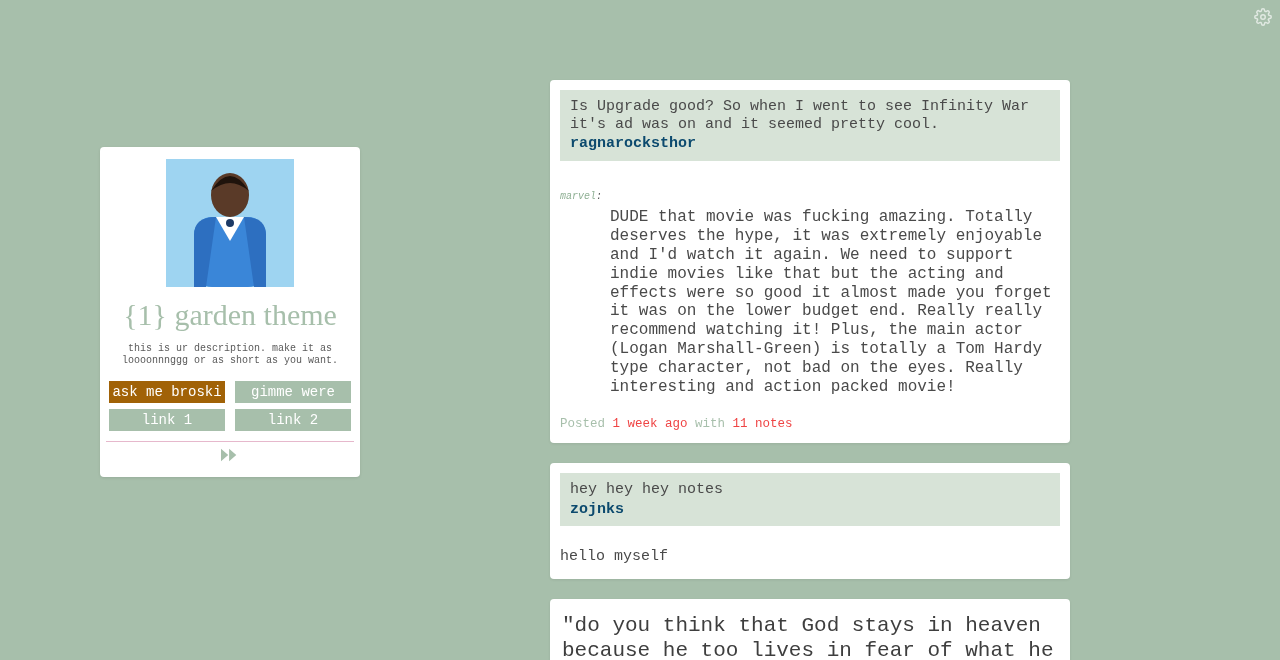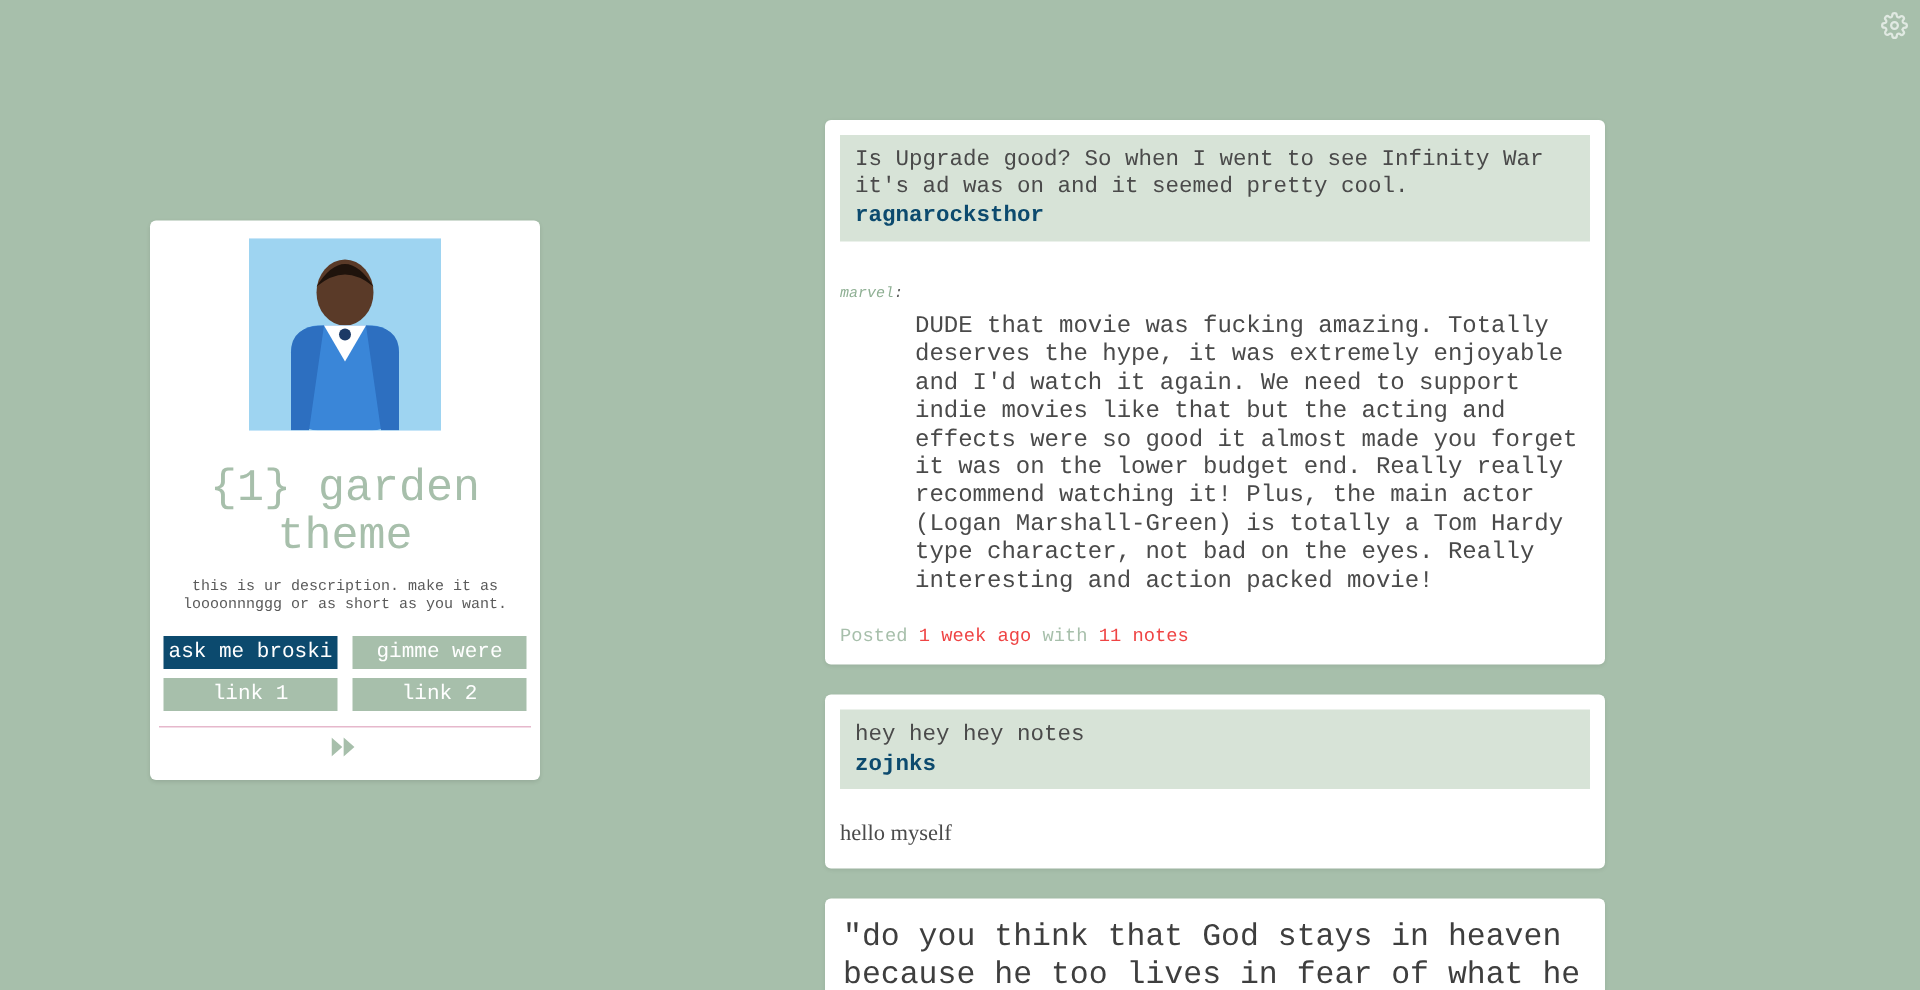--- a/index.html
+++ b/index.html
@@ -39,26 +39,26 @@
   .avatar-wrap {
     width: 128px;
     height: 128px;
     margin: 0 auto;
     background: #9ed4f1;
     position: relative;
     overflow: hidden;
   }
   .avatar-wrap svg { width:100%; height:100%; display:block; }
   .blog-title {
-    font-family: Liberation Mono, monospace;
+    font-family: Liberation Serif, serif;
     font-weight: 300;
     font-size: 30px;
     line-height: 1.05;
     color: #a7bfab;
-    margin-top: 24px;
+    margin-top: 12px;
     padding: 0 8px;
   }
   .blog-desc {
     font-size: 10px;
     line-height: 1.2;
     color: #5a5a5a;
     margin-top: 12px;
     padding: 0 6px;
   }
   .btn-grid {
@@ -73,21 +73,21 @@
     align-items: center;
     justify-content: center;
     height: 22px;
     font-family: "Courier New", monospace;
     font-size: 14px;
     color: #ffffff;
     background: #a7bfab;
     cursor: pointer;
     white-space: nowrap;
   }
-  .sb-btn.pink { background: #0c4a6e; }
+  .sb-btn.pink { background: #a16207; }
   .divider {
     height: 1px;
     background: #e6b8cc;
     margin: 10px 0 6px 0;
   }
   .next-arrow {
     color: #a7bfab;
     cursor: pointer;
     display: inline-block;
   }
@@ -133,21 +133,20 @@
   .quote-block {
     padding: 0 0 0 50px;
     font-size: 16px;
     line-height: 1.18;
     color: #4a4a4a;
   }
   .plain-answer {
     padding: 22px 0 4px 0;
     font-size: 15px;
     color: #4a4a4a;
-    font-family: Liberation Serif, serif;
   }
   .meta {
     font-size: 12.5px;
     color: #a7bfab;
     margin-top: 20px;
     padding-bottom: 2px;
   }
   .meta a { color: #ef4444; text-decoration: none; }
 
   .quote-post {

